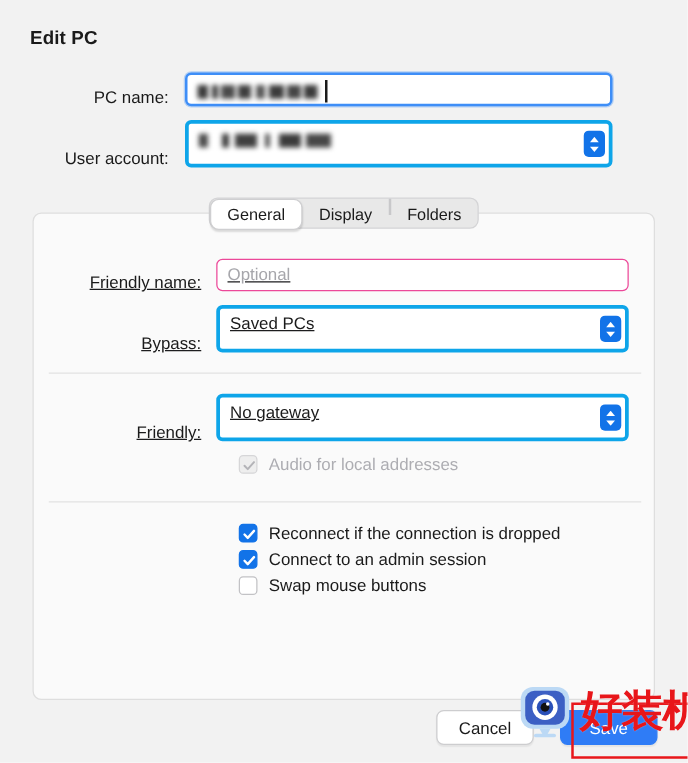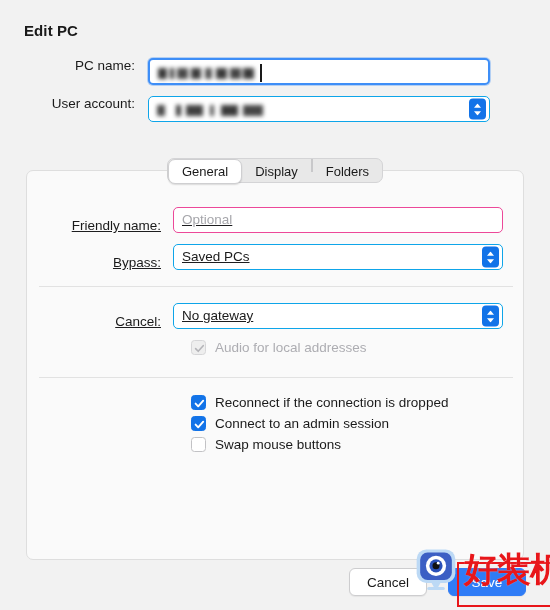--- a/index.html
+++ b/index.html
@@ -23,21 +23,21 @@
     font-size: 15px;
     font-weight: bold;
     letter-spacing: .1px;
     color: #1a1a1a;
   }
 
   
   .top-form { position: absolute; left: 0; top: 58px; width: 550px; }
   .form-row {
     display: flex;
-    align-items: flex-start;
+    align-items: flex-end;
     margin-bottom: 11px;
     border-radius: 13px;
   }
   .form-label {
     width: 148px;
     text-align: right;
     padding-right: 13px;
     font-size: 13.5px;
     color: #1a1a1a;
     white-space: nowrap;
@@ -87,23 +87,23 @@
     position: absolute;
     left: 110px; top: 4px;
     width: 1.5px; height: 18px;
     background: #1a1a1a;
   }
 
   
   .popup {
     position: relative;
     width: 100%;
-    height: 26px;
+    height: 38px;
     background: #ffffff;
-    border: 1px solid #0ea5e9;
+    border: 3px solid #0ea5e9;
     border-radius: 5px;
     font-size: 13.5px;
     color: #1a1a1a;
     padding: 0 34px 0 8px;
     line-height: 24px;
     white-space: nowrap;
     overflow: hidden;
   }
   .stepper {
     position: absolute;
@@ -340,21 +340,21 @@
                 <path d="M4.5 5L1 .8h7z" fill="#fff"></path>
               </svg>
           </span>
         </div>
       </div>
     </div>
 
     <div class="divider"></div>
 
     <div class="p-row" style="margin-top:16px;">
-      <div class="p-label">Cancel:</div>
+      <div class="p-label">Friendly:</div>
       <div class="p-field">
         <div class="popup">
           <span>No gateway</span>
           <span class="stepper">
             <svg width="9" height="5" viewBox="0 0 9 5">
                 <path d="M4.5 0L8 4.2H1z" fill="#fff"></path>
               </svg>
             <svg width="9" height="5" viewBox="0 0 9 5">
                 <path d="M4.5 5L1 .8h7z" fill="#fff"></path>
               </svg>

